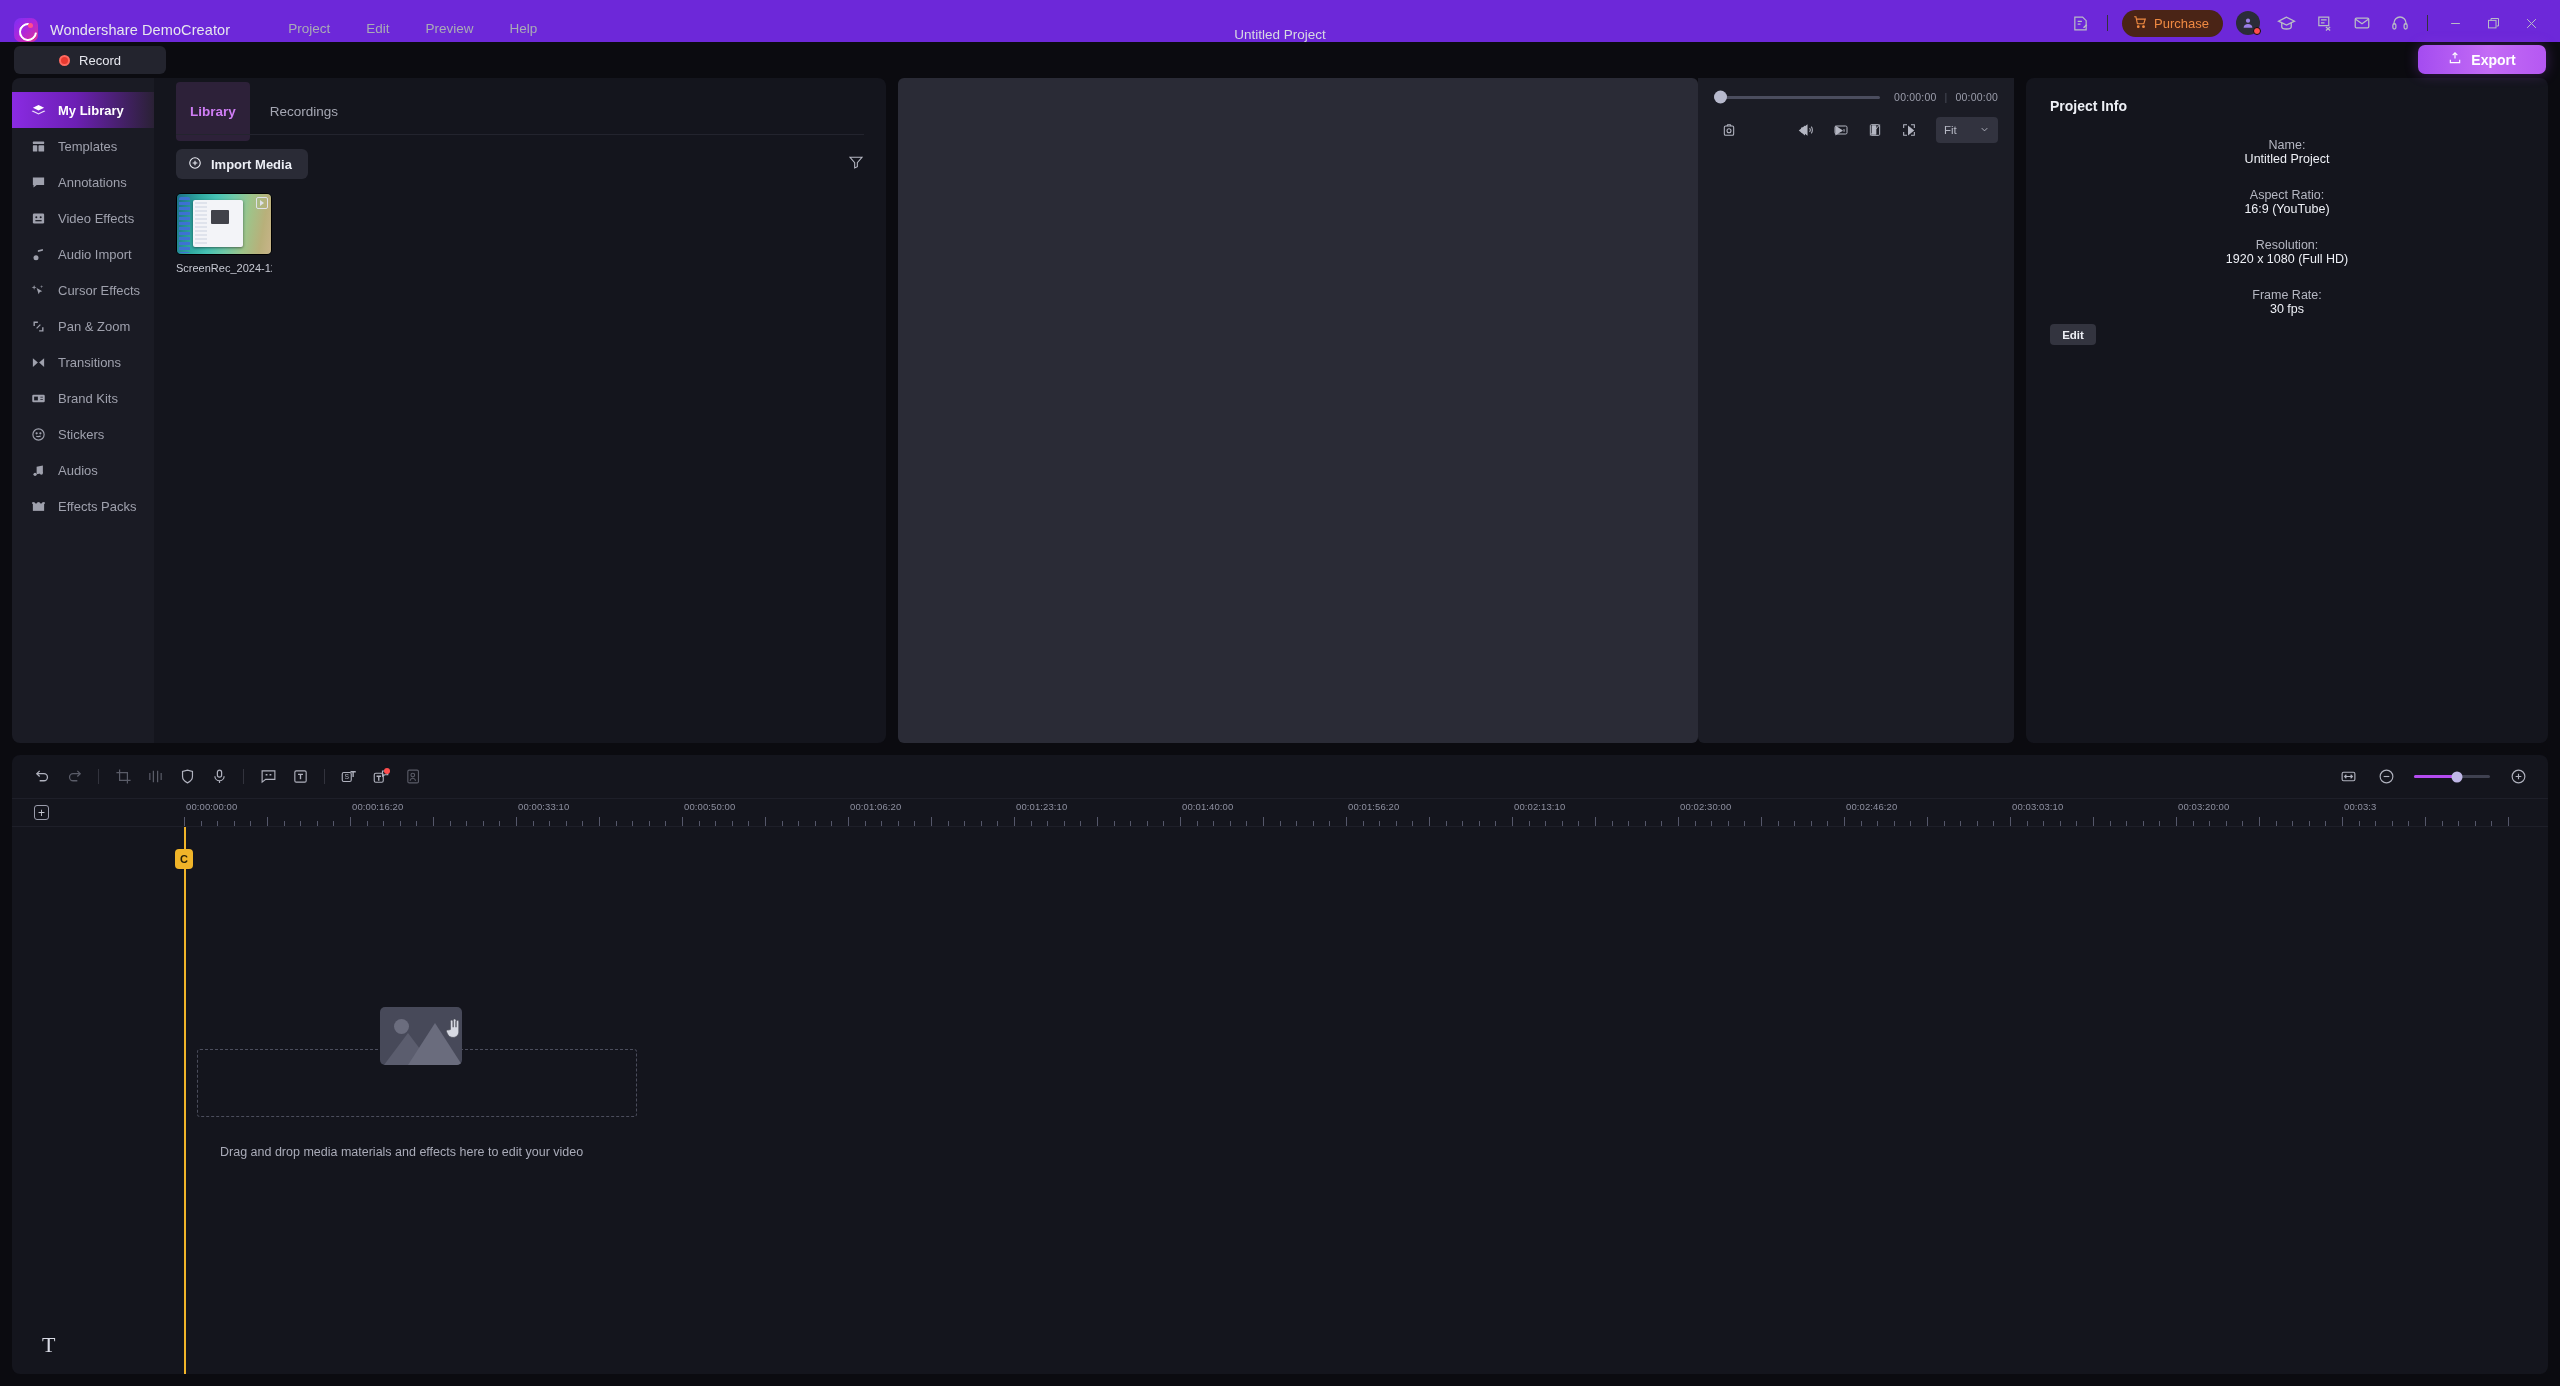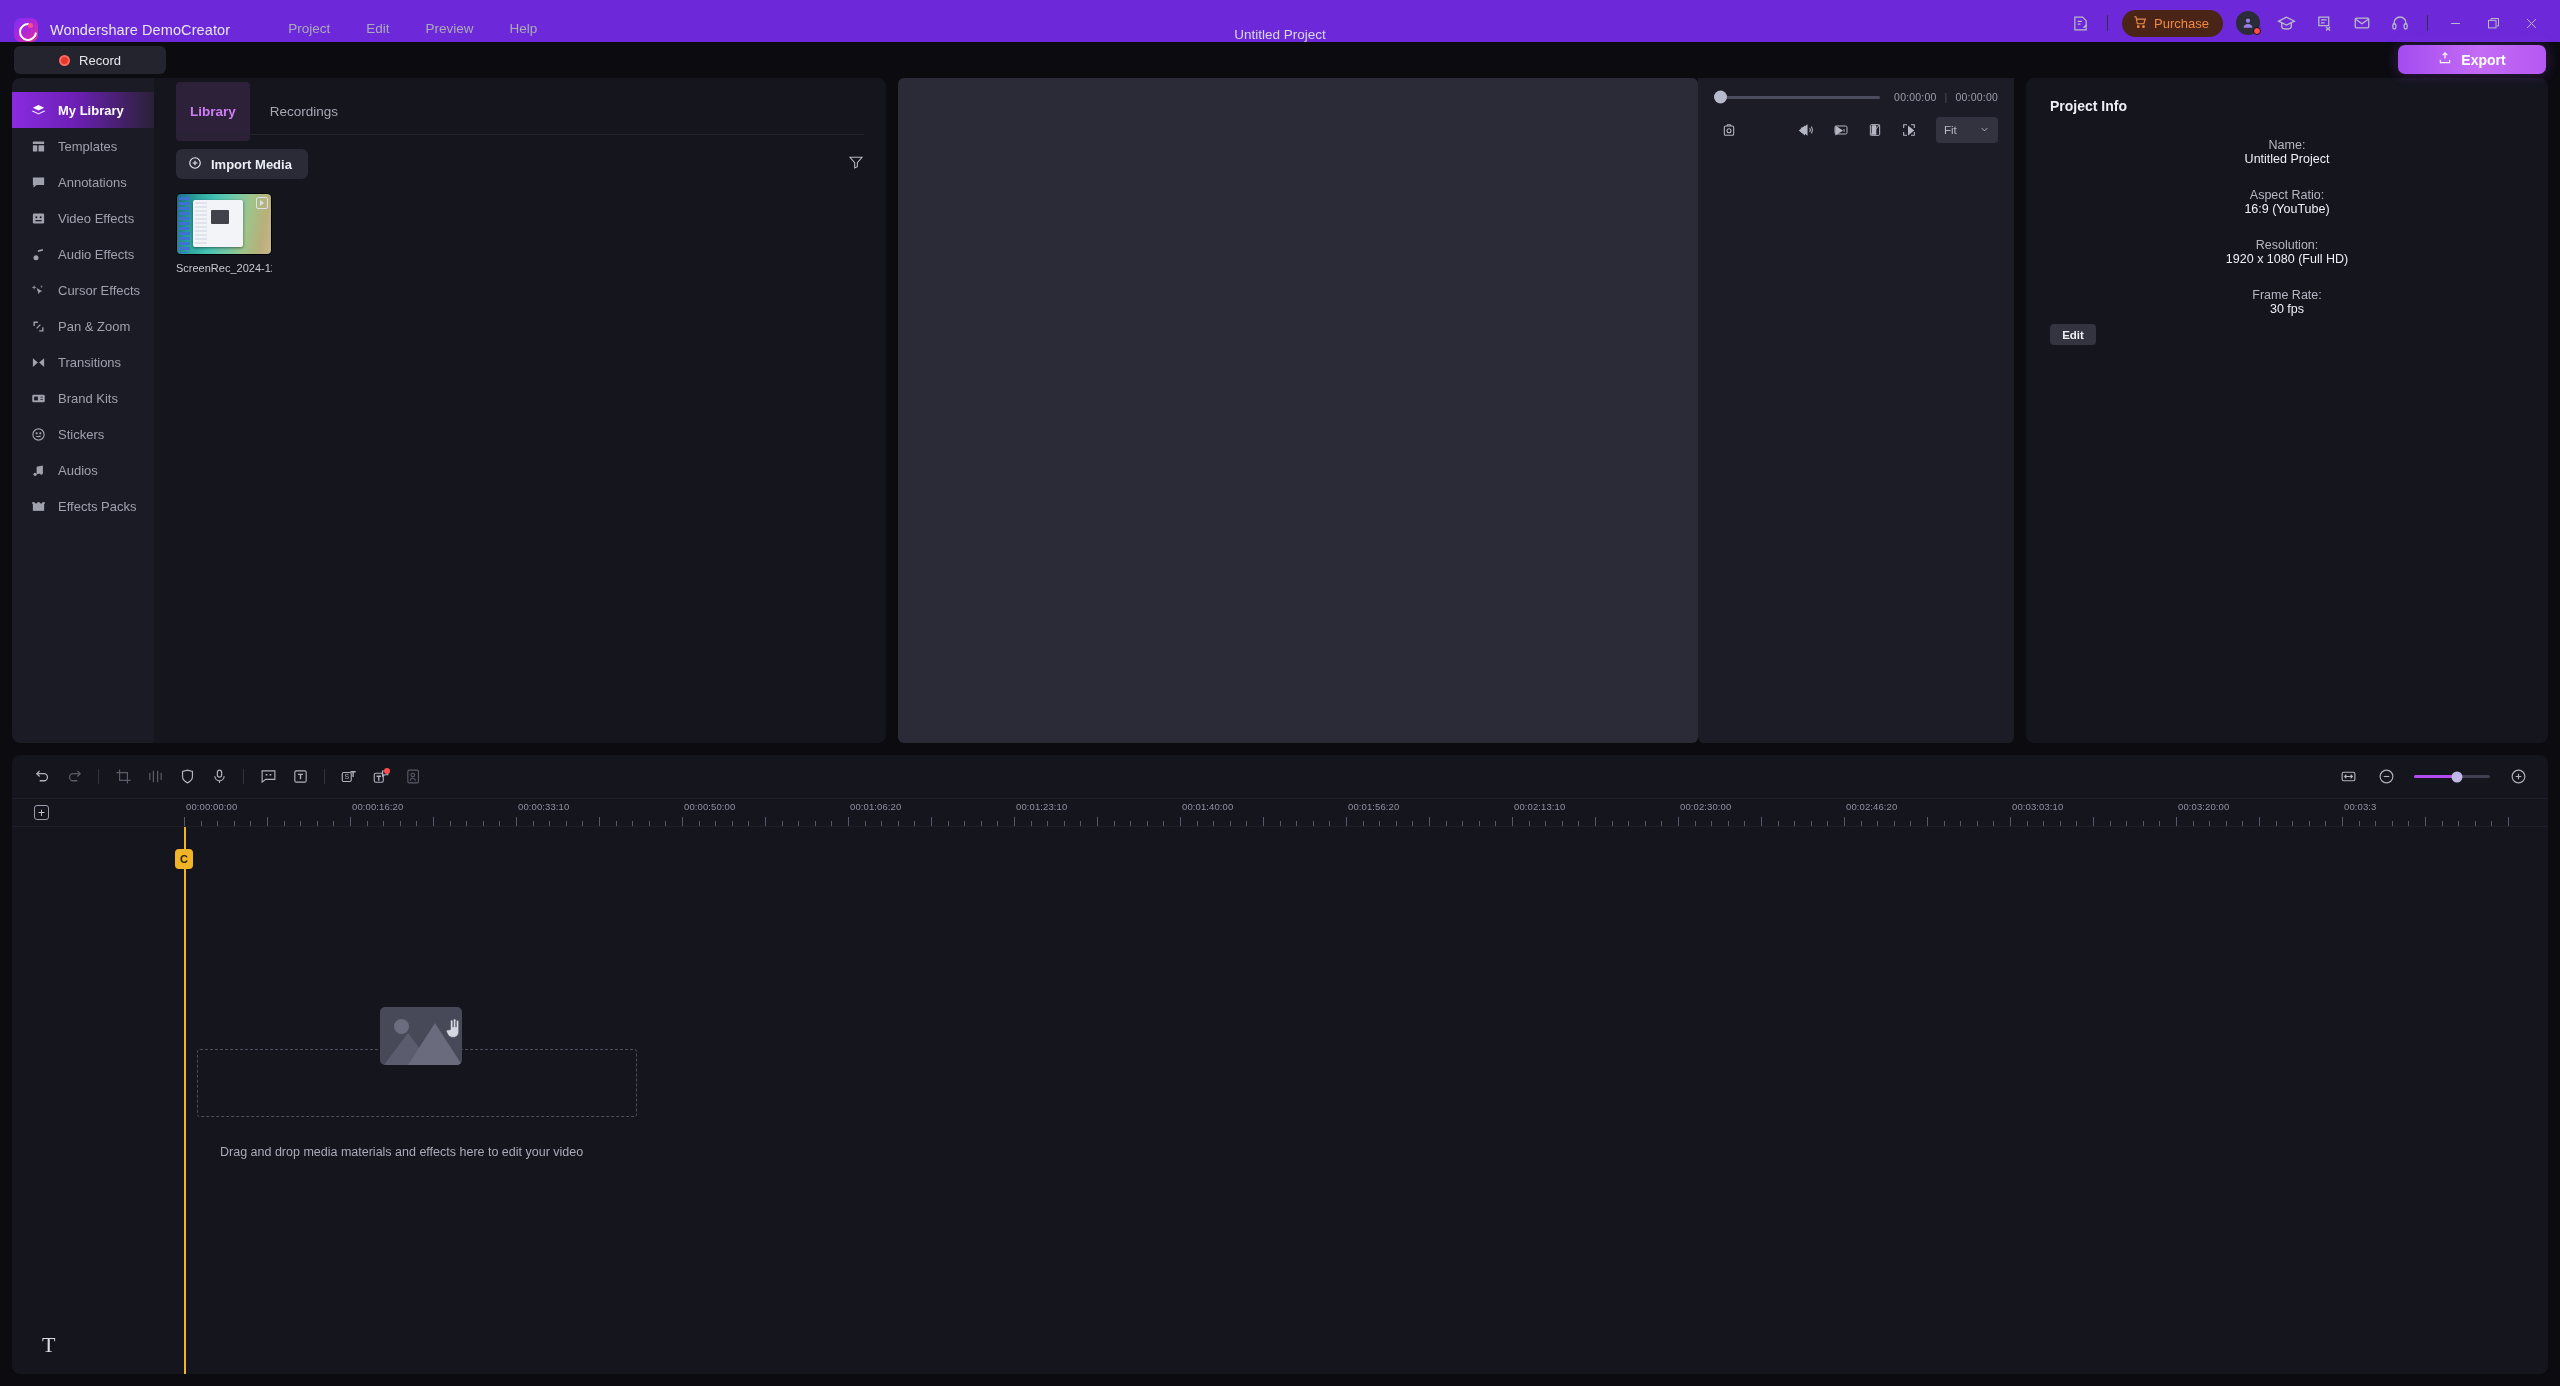--- a/index.html
+++ b/index.html
@@ -70,21 +70,21 @@
   }
   .record-btn {
     display: flex; align-items: center; justify-content: center; gap: 9px;
     width: 152px; height: 28px; border-radius: 6px;
     background: #23242e; color: #e6e7ee; font-size: 13px; cursor: default;
   }
   .record-dot { width: 11px; height: 11px; border-radius: 50%; background: #e8392f; border: 2px solid #ff6a60; }
   .export-btn {
     position: absolute; right: 14px; top: 3px;
     display: flex; align-items: center; justify-content: center; gap: 9px;
-    width: 148px; height: 29px; border-radius: 7px;
+    width: 128px; height: 29px; border-radius: 7px;
     background: linear-gradient(90deg,#a44cf0 0%, #c36bf5 55%, #b558f2 100%);
     color: #fff; font-size: 14px; font-weight: bold; cursor: default;
     box-shadow: 0 0 14px rgba(164,76,240,.30);
   }
 
   
   .middle { flex: 1 1 auto; display: flex; min-height: 0; padding: 0 12px 0 12px; gap: 0; }
 
   
   .sidebar {
@@ -387,21 +387,21 @@
         </span>
         <span>Video Effects</span>
       </div>
       <div class="side-item">
         <span class="si-ico">
           <svg width="15" height="15" viewBox="0 0 24 24" fill="currentColor">
               <circle cx="8" cy="17" r="4"></circle>
               <path d="M11 17V5l8-2v3l-8 2"></path>
             </svg>
         </span>
-        <span>Audio Effects</span>
+        <span>Audio Import</span>
       </div>
       <div class="side-item">
         <span class="si-ico">
           <svg width="15" height="15" viewBox="0 0 24 24" fill="currentColor">
               <path d="M9 8l9 5-4 1.3L12.3 18z"></path>
               <path d="M5 3l1 3 3 1-3 1-1 3-1-3-3-1 3-1z" opacity=".9"></path>
               <path d="M17 3l.7 2 2 .7-2 .7L17 8.4 16.3 6.4 14.3 5.7l2-.7z" opacity=".75"></path>
             </svg>
         </span>
         <span>Cursor Effects</span>

